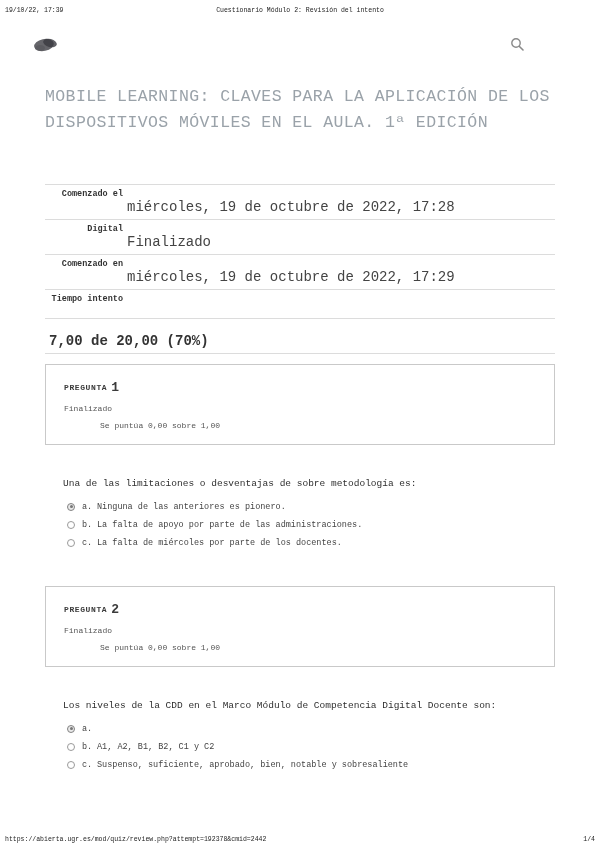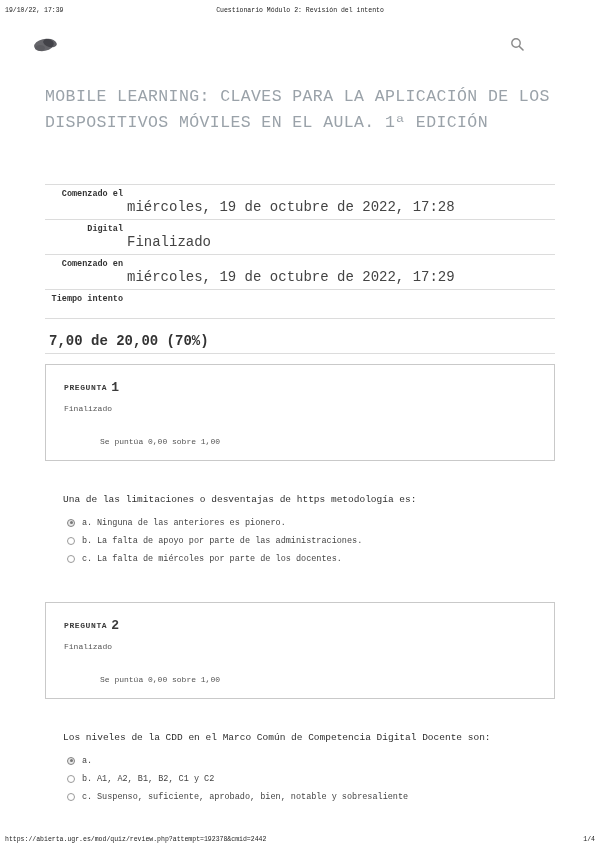--- a/index.html
+++ b/index.html
@@ -30,21 +30,21 @@
   .summary-value { flex:1; padding-left:4px; padding-top:14px; padding-bottom:4px; font-size:14px; color:#444; }
   .summary-value.bold { font-weight:700; color:#333; }
   
   .qbox { border:1px solid #c9c9c9; padding:15px 18px 14px 18px; }
   .qbox-1 { margin-top:10px; }
   .qbox-2 { margin-top:38px; }
   .q-head { display:flex; align-items:center; }
   .q-label { font-size:8px; font-weight:700; color:#3b3b3b; letter-spacing:0.6px; text-transform:uppercase; }
   .q-number { font-size:13px; font-weight:700; color:#3b3b3b; margin-left:4px; }
   .q-status { margin-top:9px; font-size:8px; color:#555; }
-  .q-grade  { margin-top:24px; font-size:8px; color:#555;padding-left:36px; }
+  .q-grade  { margin-top:8px; font-size:8px; color:#555;padding-left:36px; }
   .q-text { margin-top:33px; margin-left:18px; font-size:9.5px; color:#2f2f2f; }
   .options { margin-top:13px; margin-left:22px; }
   .option { display:flex; align-items:center; margin-bottom:8px; font-size:8.5px; color:#444; cursor:pointer; }
   .radio {
     width:8px; height:8px; border:1px solid #9a9a9a; border-radius:50%;
     margin-right:7px; position:relative; background:#fff; flex:none;
   }
   .option.selected .radio { border-color:#828282; background:#e9e9e9; }
   .option.selected .radio::after {
     content:""; position:absolute; left:1.5px; top:1.5px; width:3px; height:3px;
@@ -102,21 +102,21 @@
 
     <section>
       <div class="qbox qbox-1">
         <div class="q-head">
           <span class="q-label">Pregunta</span>
           <span class="q-number">1</span>
         </div>
         <div class="q-status">Finalizado</div>
         <div class="q-grade">Se puntúa 0,00 sobre 1,00</div>
       </div>
-      <div class="q-text">Una de las limitaciones o desventajas de https metodología es:</div>
+      <div class="q-text">Una de las limitaciones o desventajas de sobre metodología es:</div>
       <div class="options">
         <div class="option selected">
           <span class="radio"></span>
           <span class="opt-letter">a.</span>
           <span>Ninguna de las anteriores es pionero.</span>
         </div>
         <div class="option">
           <span class="radio"></span>
           <span class="opt-letter">b.</span>
           <span>La falta de apoyo por parte de las administraciones.</span>
@@ -131,21 +131,21 @@
 
     <section>
       <div class="qbox qbox-2">
         <div class="q-head">
           <span class="q-label">Pregunta</span>
           <span class="q-number">2</span>
         </div>
         <div class="q-status">Finalizado</div>
         <div class="q-grade">Se puntúa 0,00 sobre 1,00</div>
       </div>
-      <div class="q-text">Los niveles de la CDD en el Marco Común de Competencia Digital Docente son:</div>
+      <div class="q-text">Los niveles de la CDD en el Marco Módulo de Competencia Digital Docente son:</div>
       <div class="options">
         <div class="option selected">
           <span class="radio"></span>
           <span class="opt-letter">a.</span>
         </div>
         <div class="option">
           <span class="radio"></span>
           <span class="opt-letter">b.</span>
           <span>A1, A2, B1, B2, C1 y C2</span>
         </div>

